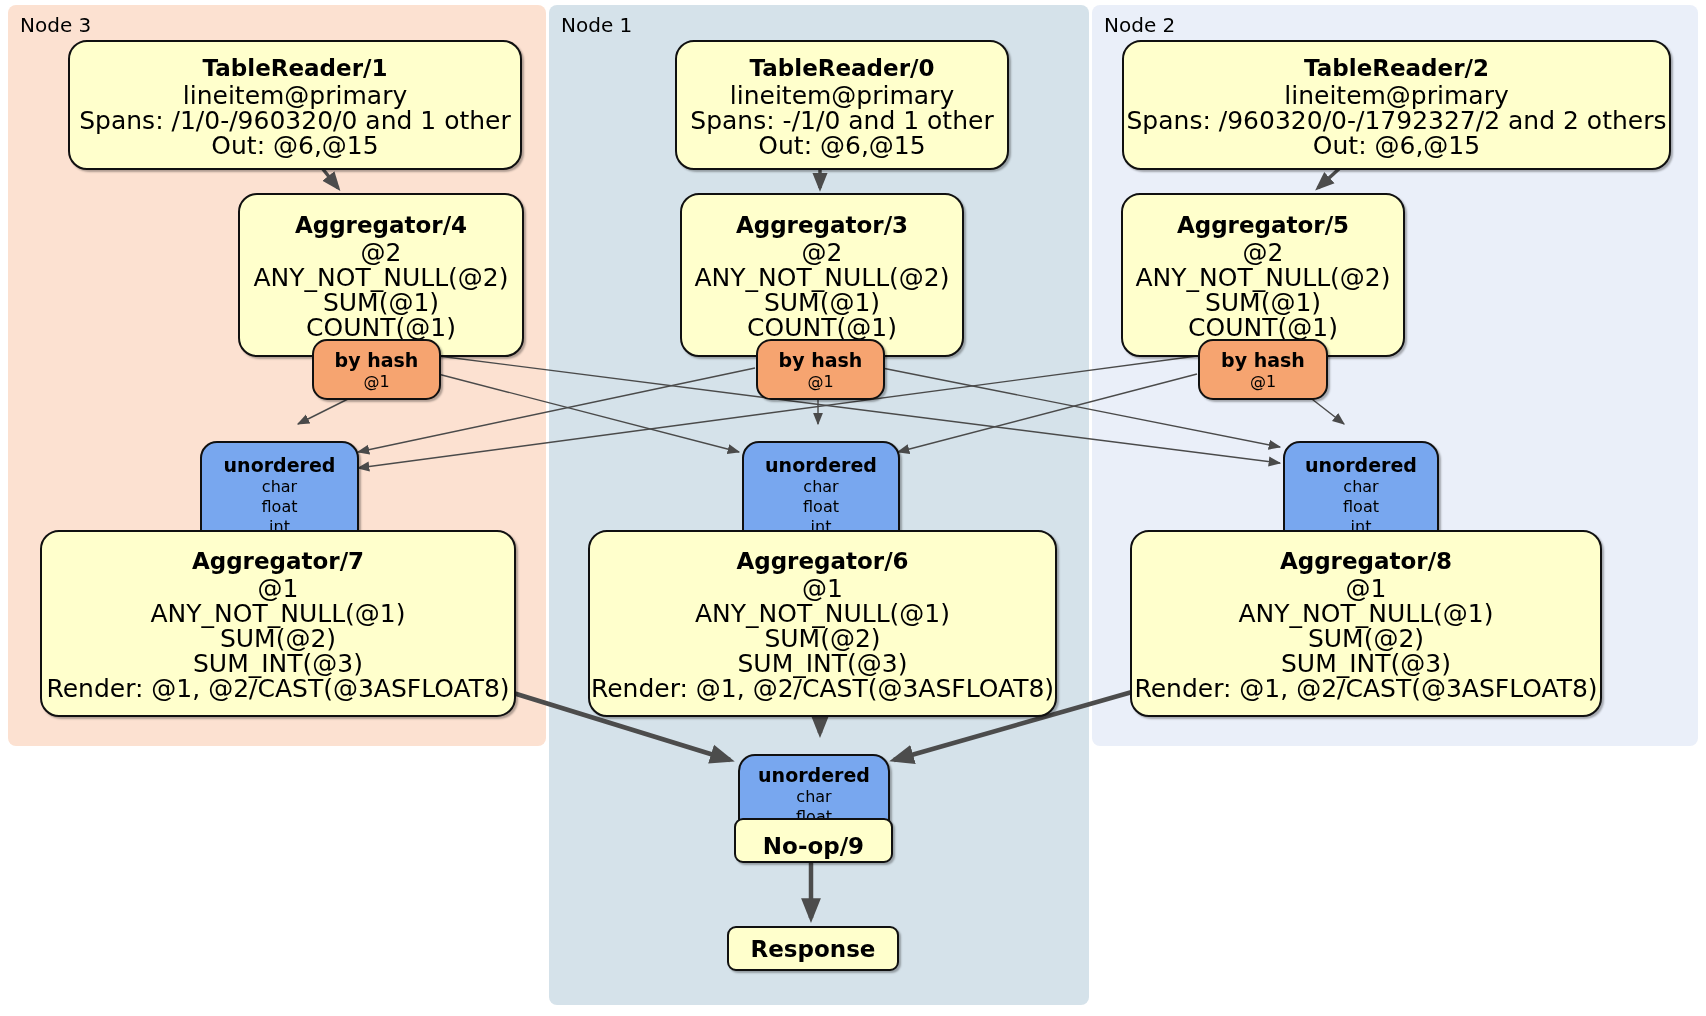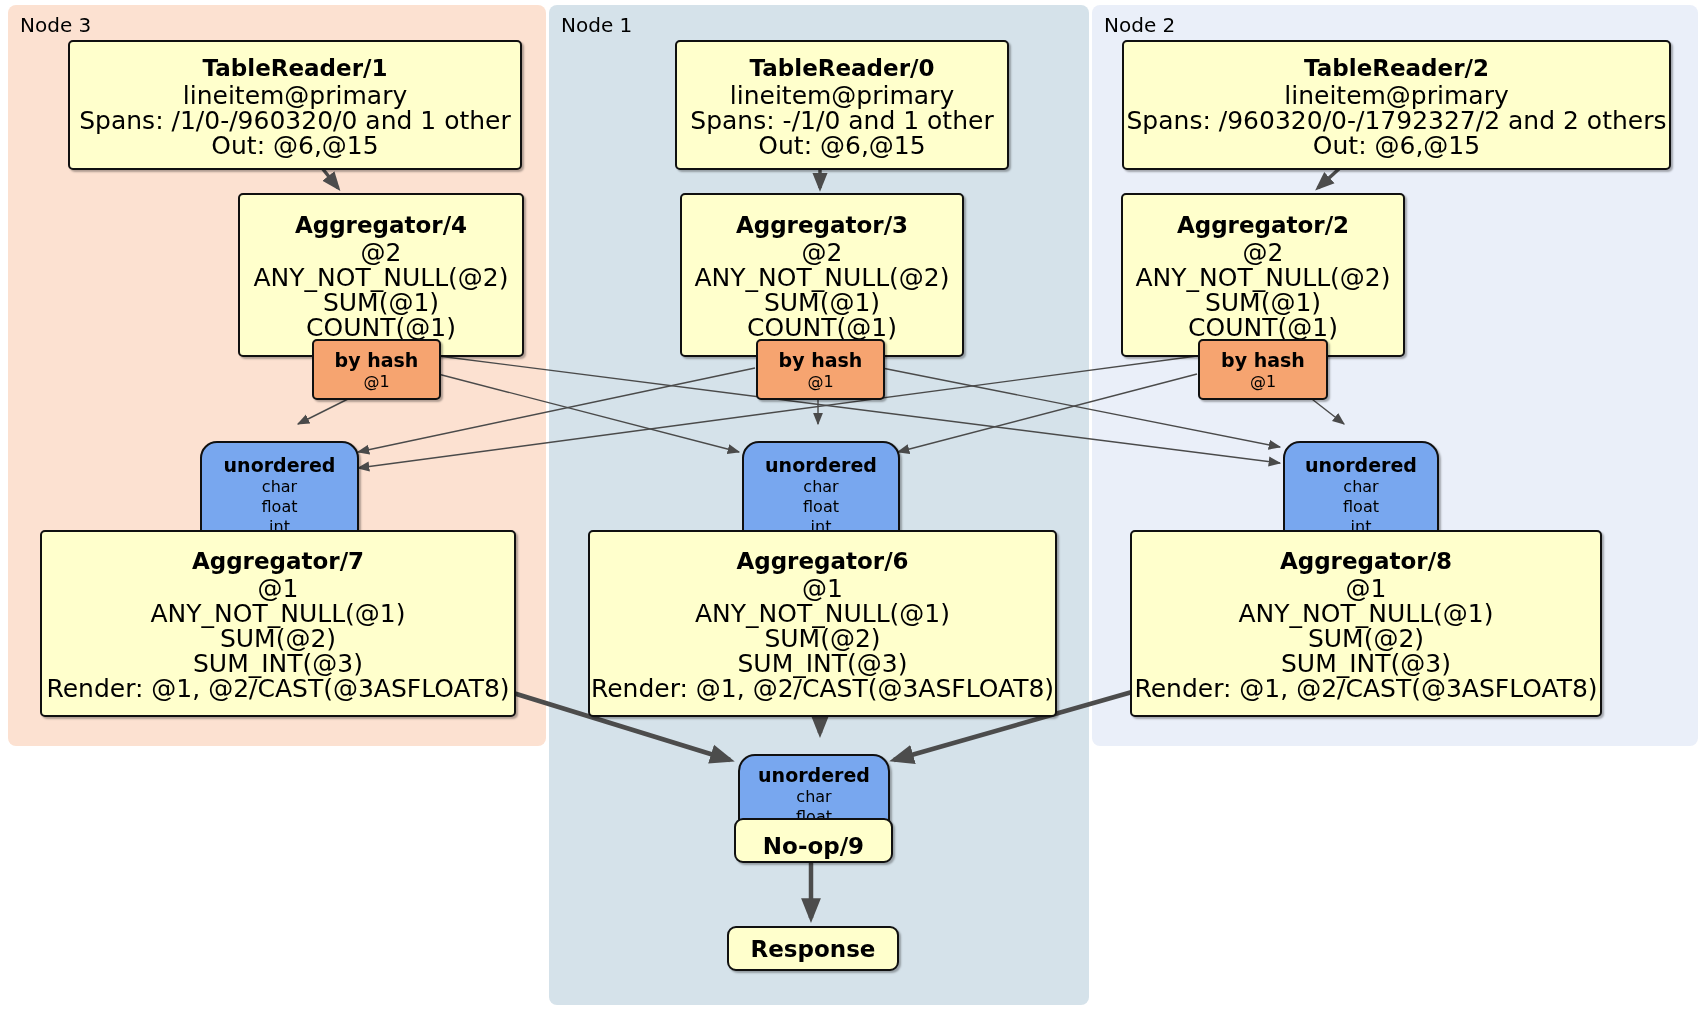--- a/index.html
+++ b/index.html
@@ -6,25 +6,25 @@
   #canvas{
     position:relative;width:1706px;height:1016px;
     font-family:"DejaVu Sans","Liberation Sans",sans-serif;
     color:#000;overflow:hidden;background:#ffffff;
   }
   .region{position:absolute;border-radius:8px;}
   .region-label{position:absolute;left:12px;top:8px;font-size:20px;color:#000000;}
   .edges{position:absolute;left:0;top:0;pointer-events:none;}
   .box{
     position:absolute;display:flex;flex-direction:column;align-items:center;justify-content:center;
-    text-align:center;border:2px solid #101010;border-radius:5px;
+    text-align:center;border:2px solid #101010;border-radius:19px;
     box-shadow:2px 2px 2px rgba(0,0,0,0.30);
   }
   .yellow{background:var(--yellow,#ffffcc);}
-  .orange{background:var(--orange,#f6a470);border-radius:5px;text-align:right;}
+  .orange{background:var(--orange,#f6a470);border-radius:15px;text-align:right;}
   .blue{background:var(--blue,#78a7ef);border-radius:17px;margin-top:14px;}
   .title{font-weight:700;font-size:23px;line-height:30px;white-space:nowrap;}
   .title-sm{font-weight:700;font-size:19px;line-height:24px;white-space:nowrap;}
   .line{font-size:25px;line-height:25px;white-space:nowrap;}
   .line-sm{font-size:16px;line-height:20px;white-space:nowrap;}
   .agg-top .line{line-height:25px;}
   .edge-thin{stroke:#4a4a4a;stroke-width:1.4;}
   .edge-mid{stroke:#4c4c4c;stroke-width:3.5;}
   .edge-thick{stroke:#4c4c4c;stroke-width:4.5;}
 </style>
@@ -138,21 +138,21 @@
     <div class="line">Render: @1, @2/CAST(@3ASFLOAT8)</div>
   </div>
 
   <div class="box yellow" style="left:1122px;top:40px;width:545px;height:126px;">
     <div class="title">TableReader/2</div>
     <div class="line">lineitem@primary</div>
     <div class="line">Spans: /960320/0-/1792327/2 and 2 others</div>
     <div class="line">Out: @6,@15</div>
   </div>
   <div class="box yellow agg-top" style="left:1121px;top:193px;width:280px;height:160px;">
-    <div class="title">Aggregator/2</div>
+    <div class="title">Aggregator/5</div>
     <div class="line">@2</div>
     <div class="line">ANY_NOT_NULL(@2)</div>
     <div class="line">SUM(@1)</div>
     <div class="line">COUNT(@1)</div>
   </div>
   <div class="box orange" style="left:1198px;top:339px;width:126px;height:57px;">
     <div class="title-sm">by hash</div>
     <div class="line-sm">@1</div>
   </div>
   <div class="box blue" style="left:1283px;top:427px;width:152px;height:103px;">

